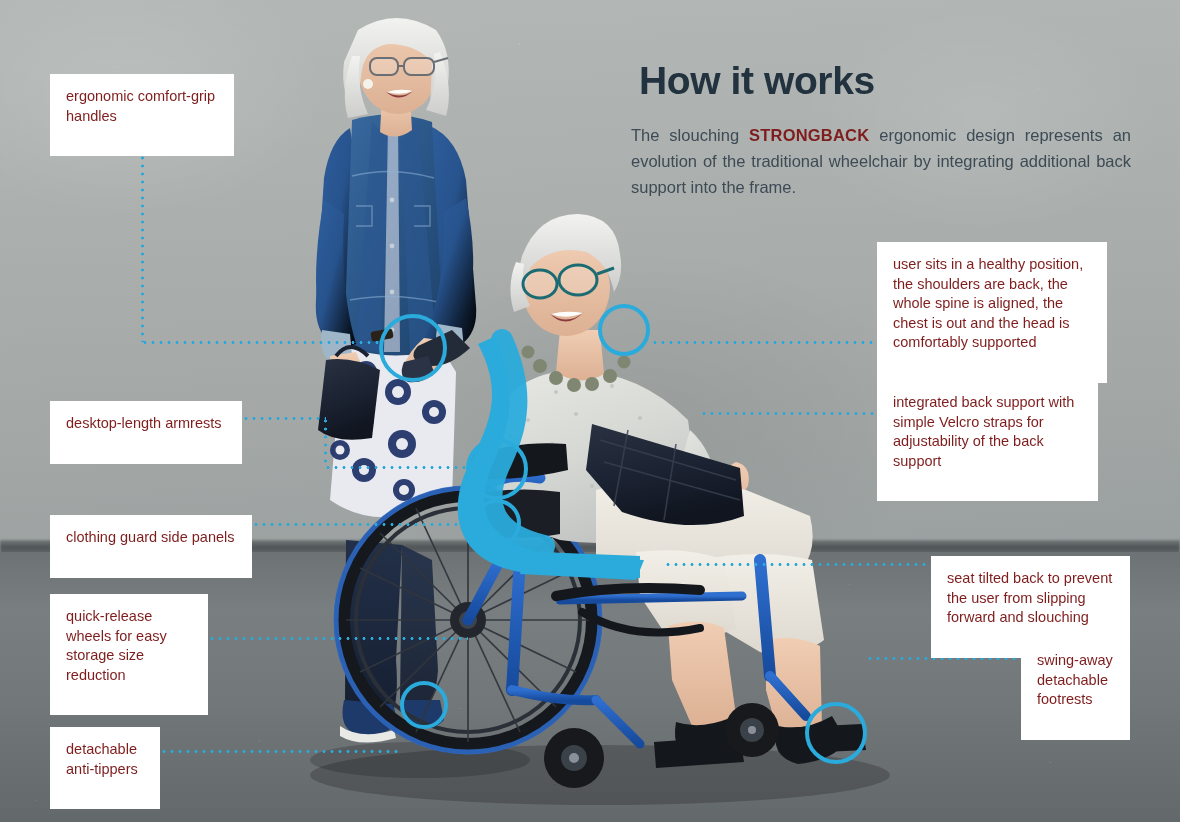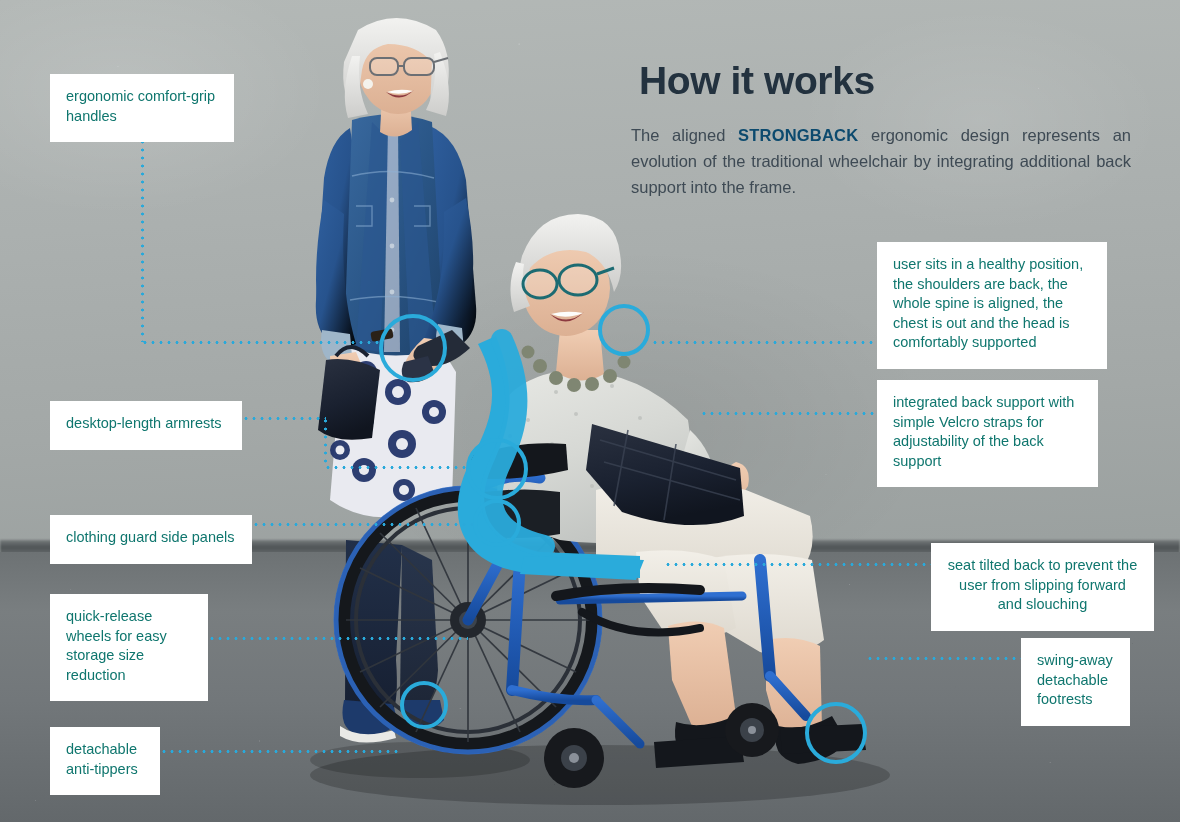--- a/index.html
+++ b/index.html
@@ -82,29 +82,29 @@
     font-size:39px;line-height:46px;
     font-weight:bold;letter-spacing:-.4px;
     color:#23323f;
   }
   .headline p{
     margin:18px 0 0 0;
     font-size:16.5px;line-height:26px;
     color:#3e4a54;
     text-align:justify;
   }
-  .headline p b{color:#0c4a6e;font-weight:bold;letter-spacing:.2px;}
+  .headline p b{color:#7f1d1d;font-weight:bold;letter-spacing:.2px;}
 
   
   .label{
     position:absolute;
     background:#ffffff;
-    color:#0f766e;
+    color:#7f1d1d;
     font-size:14.5px;line-height:19.5px;
-    padding:13px 16px 16px 16px;
+    padding:13px 16px 30px 16px;
     box-sizing:border-box;
   }
 
   
   .dots{position:absolute;background-repeat:repeat;}
   .dots.h{
     height:3px;
     background-image:radial-gradient(circle, #2aa9da 1.4px, rgba(0,0,0,0) 1.6px);
     background-size:8px 3px;
     background-position:0 50%;
@@ -446,21 +446,21 @@
 
   <div class="ring" style="left:379px;top:314px;width:68px;height:68px;"></div>
   <div class="ring" style="left:598px;top:304px;width:52px;height:52px;"></div>
   <div class="ring" style="left:466px;top:438px;width:62px;height:62px;"></div>
   <div class="ring" style="left:473px;top:499px;width:48px;height:48px;"></div>
   <div class="ring" style="left:400px;top:681px;width:48px;height:48px;"></div>
   <div class="ring" style="left:805px;top:702px;width:62px;height:62px;"></div>
 
   <div class="headline">
     <h1>How it works</h1>
-    <p><span>The aligned </span><b>STRONGBACK</b><span> ergonomic design represents an evolution of the traditional wheelchair by integrating additional back support into the frame.</span></p>
+    <p><span>The slouching </span><b>STRONGBACK</b><span> ergonomic design represents an evolution of the traditional wheelchair by integrating additional back support into the frame.</span></p>
   </div>
 
   <div class="label" style="left:50px;top:74px;width:184px;">
     <span>ergonomic comfort-grip handles</span>
   </div>
 
   <div class="label" style="left:50px;top:401px;width:192px;">
     <span>desktop-length armrests</span>
   </div>
 
@@ -477,21 +477,21 @@
   </div>
 
   <div class="label" style="left:877px;top:242px;width:230px;">
     <span>user sits in a healthy position, the shoulders are back, the whole spine is aligned, the chest is out and the head is comfortably supported</span>
   </div>
 
   <div class="label" style="left:877px;top:380px;width:221px;">
     <span>integrated back support with simple Velcro straps for adjustability of the back support</span>
   </div>
 
-  <div class="label" style="left:931px;top:543px;width:223px;text-align:center;">
+  <div class="label" style="left:931px;top:556px;width:199px;">
     <span>seat tilted back to prevent the user from slipping forward and slouching</span>
   </div>
 
   <div class="label" style="left:1021px;top:638px;width:109px;">
     <span>swing-away detachable footrests</span>
   </div>
 
 </div>
 
 </body></html>

